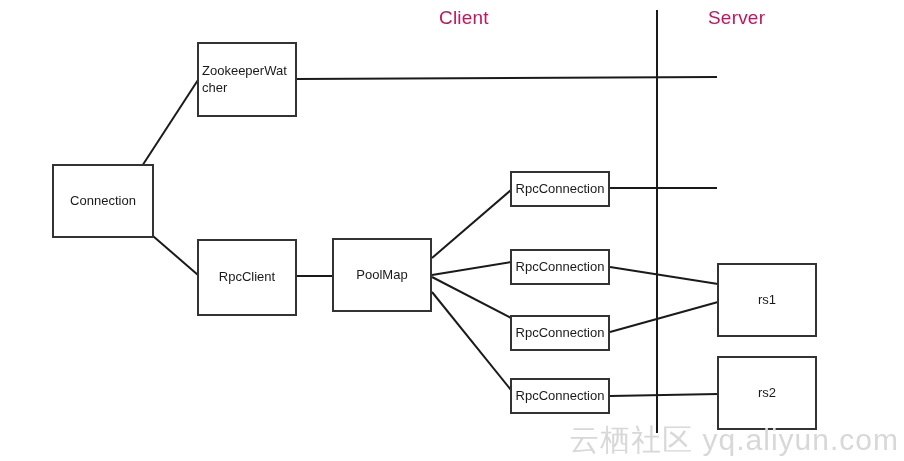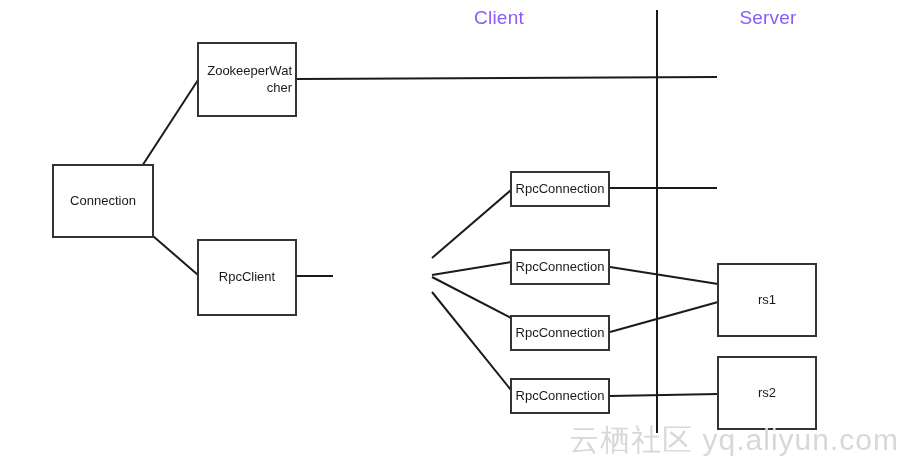--- a/index.html
+++ b/index.html
@@ -16,38 +16,38 @@
 
   .connector-layer {
     position: absolute;
     left: 0; top: 0;
     width: 904px; height: 461px;
   }
 
   .section-title {
     position: absolute;
     font-size: 19px;
-    color: #8b5cf6;
-    text-align: center;
+    color: #be185d;
+    text-align: left;
     width: 120px;
     letter-spacing: 0.2px;
   }
   .section-title.client { left: 439px; top: 7px; }
   .section-title.server { left: 708px; top: 7px; }
 
   .node {
     position: absolute;
     background: #ffffff;
     border: 2px solid #333333;
     color: #1a1a1a;
     font-size: 13px;
     display: flex;
     align-items: center;
     justify-content: center;
-    text-align: right;
+    text-align: left;
     line-height: 1.3;
   }
   .node.wrap { word-break: break-all; padding: 0 3px; }
 
   .n-connection        { left: 29px;  top: 164px; width: 102px; height: 74px; margin-left: 23px; }
   .n-zookeeper-watcher { left: 197px; top: 42px;  width: 100px; height: 75px; }
   .n-rpc-client        { left: 197px; top: 239px; width: 100px; height: 77px; }
   .n-pool-map          { left: 332px; top: 238px; width: 100px; height: 74px; }
   .n-rpc-connection-1  { left: 510px; top: 171px; width: 100px; height: 36px; }
   .n-rpc-connection-2  { left: 510px; top: 249px; width: 100px; height: 36px; }
@@ -96,20 +96,23 @@
 
   <div class="node n-connection">
     <span>Connection</span>
   </div>
   <div class="node n-zookeeper-watcher wrap">
     <span>ZookeeperWatcher</span>
   </div>
   <div class="node n-rpc-client">
     <span>RpcClient</span>
   </div>
+  <div class="node n-pool-map">
+    <span>PoolMap</span>
+  </div>
   <div class="node n-rpc-connection-1">
     <span>RpcConnection</span>
   </div>
   <div class="node n-rpc-connection-2">
     <span>RpcConnection</span>
   </div>
   <div class="node n-rpc-connection-3">
     <span>RpcConnection</span>
   </div>
   <div class="node n-rpc-connection-4">

